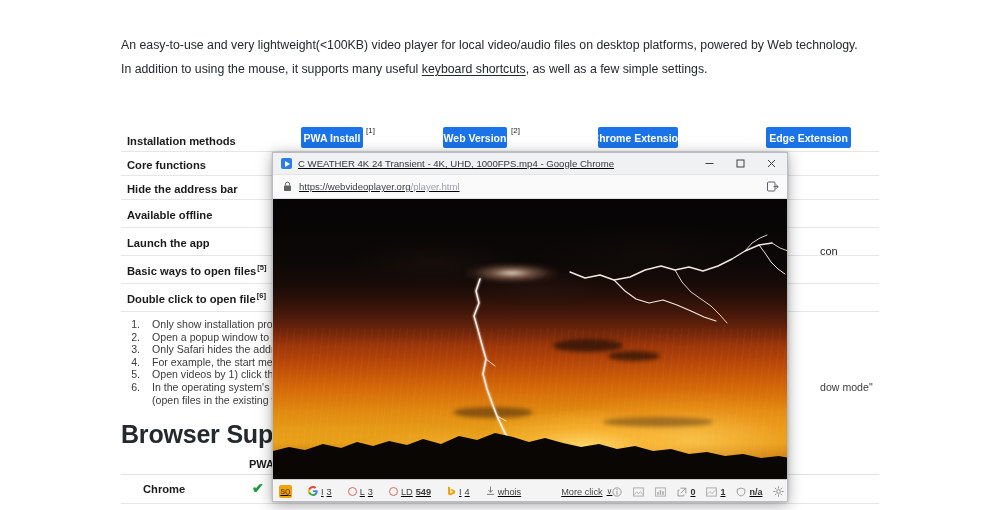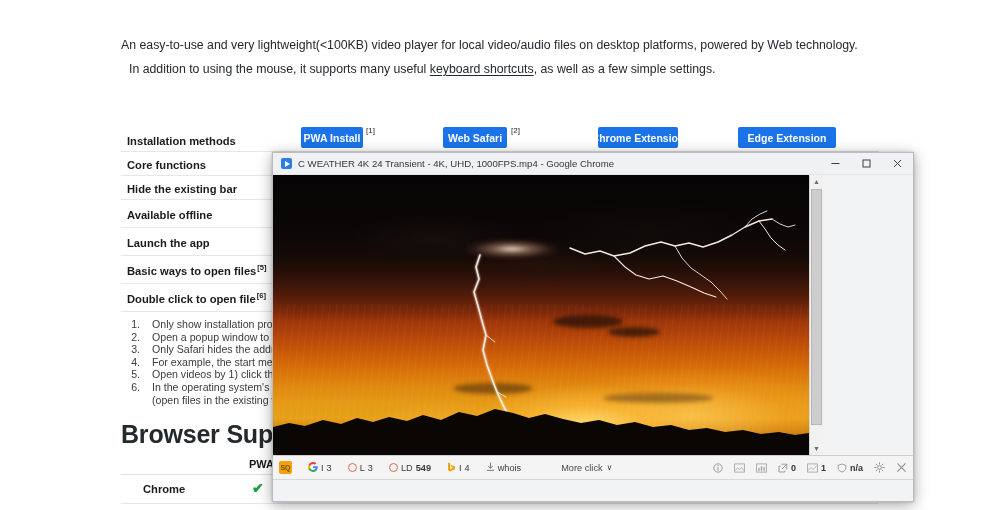--- a/index.html
+++ b/index.html
@@ -39,21 +39,20 @@
     font-size: 12.3px;
     color: #24292e;
     white-space: nowrap;
   }
   .doc-p2 {
     position: absolute;
     left: 121px; top: 62px;
     font-size: 12.3px;
     color: #24292e;
     white-space: nowrap;
-    margin-left: 8px;
   }
   .doc-p2 u {
     text-decoration: underline;
     text-underline-offset: 2px;
   }
   .doc-h2-getapp {
     position: absolute;
     left: 121px; top: 88px;
     font-size: 25px;
     font-weight: 600;
@@ -181,26 +180,27 @@
     left: 252px; top: 480px;
     font-size: 14px;
     color: #1f9d3d;
     font-weight: bold;
   }
 
   
   .chrome-win {
     position: absolute;
     left: 272px; top: 152px;
-    width: 642px; height: 350px;
+    width: 516px; height: 350px;
     background: #f1f3f4;
     border: 1px solid #b9bcc0;
     box-sizing: border-box;
     box-shadow: 0 3px 14px rgba(0,0,0,0.34), 0 0 3px rgba(0,0,0,0.18);
     overflow: hidden;
+    text-decoration: underline;
   }
   .titlebar {
     position: relative;
     height: 21px;
     background: #f0f1f2;
     border-bottom: 1px solid #e3e5e7;
     display: flex;
     align-items: center;
   }
   .tab-favicon {
@@ -451,21 +451,21 @@
     <div class="doc-h2-browser">Browser Support</div>
 
     <div class="feat-table">
       <div class="feat-row">
         <span class="label"><span>Installation methods</span><sup></sup></span>
       </div>
       <div class="feat-row">
         <span class="label"><span>Core functions</span><sup></sup></span>
       </div>
       <div class="feat-row">
-        <span class="label"><span>Hide the existing bar</span><sup></sup></span>
+        <span class="label"><span>Hide the address bar</span><sup></sup></span>
       </div>
       <div class="feat-row tall">
         <span class="label"><span>Available offline</span><sup></sup></span>
       </div>
       <div class="feat-row tall">
         <span class="label"><span>Launch the app</span><sup></sup></span>
       </div>
       <div class="feat-row tall">
         <span class="label"><span>Basic ways to open files</span><sup>[5]</sup></span>
       </div>
@@ -473,25 +473,25 @@
         <span class="label"><span>Double click to open file</span><sup>[6]</sup></span>
       </div>
     </div>
 
     <div style="position:absolute; left:820px; top:245px; font-size:11px; color:#24292e;">con</div>
     <div style="position:absolute; left:820px; top:381px; font-size:10.6px; color:#3b3b3b;">dow mode"</div>
 
     <div class="cta" style="left:301px; width:62px;">PWA Install</div>
     <div class="cta-note" style="left:366px;">[1]</div>
 
-    <div class="cta" style="left:443px; width:64px;">Web Safari</div>
+    <div class="cta" style="left:443px; width:64px;">Web Version</div>
     <div class="cta-note" style="left:511px;">[2]</div>
 
     <div class="cta" style="left:598px; width:80px;">Chrome Extension</div>
-    <div class="cta" style="left:738px; width:98px;">Edge Extension</div>
+    <div class="cta" style="left:766px; width:85px;">Edge Extension</div>
 
     <div class="notes">
       <span class="n"><span class="num">1.</span><span class="txt">Only show installation prompts on C</span></span>
       <span class="n"><span class="num">2.</span><span class="txt">Open a popup window to use.</span></span>
       <span class="n"><span class="num">3.</span><span class="txt">Only Safari hides the address bar.</span></span>
       <span class="n"><span class="num">4.</span><span class="txt">For example, the start menu on Wind</span></span>
       <span class="n"><span class="num">5.</span><span class="txt">Open videos by 1) click the folder ico</span></span>
       <span class="n"><span class="num">6.</span><span class="txt">In the operating system's file manage</span></span>
       <span class="cont">(open files in the existing window) is</span>
     </div>
@@ -521,20 +521,35 @@
         </div>
         <div class="wbtn">
           <svg width="11" height="11" viewBox="0 0 11 11">
               <line x1="2" y1="2" x2="9" y2="9" stroke="#3c4043" stroke-width="1"></line>
               <line x1="9" y1="2" x2="2" y2="9" stroke="#3c4043" stroke-width="1"></line>
             </svg>
         </div>
       </div>
     </div>
 
+    <div class="urlbar">
+      <span class="lock">
+        <svg width="9" height="11" viewBox="0 0 9 11">
+          <path d="M2.4 4.6V3.2a2.1 2.1 0 0 1 4.2 0v1.4" fill="none" stroke="#5f6368" stroke-width="1"></path>
+          <rect x="1" y="4.6" width="7" height="5.4" rx="0.8" fill="#5f6368"></rect>
+        </svg>
+      </span>
+      <span class="url-text"><span>https://</span><span>webvideoplayer.org</span><span class="dim">/player.html</span></span>
+      <span class="url-right">
+        <svg width="13" height="13" viewBox="0 0 13 13">
+          <rect x="1.5" y="2" width="7.5" height="9" rx="1" fill="none" stroke="#5f6368" stroke-width="1"></rect>
+          <path d="M8 6.6h4M10.4 5l1.7 1.6-1.7 1.7" fill="none" stroke="#5f6368" stroke-width="1" stroke-linecap="round" stroke-linejoin="round"></path>
+        </svg>
+      </span>
+    </div>
 
     <div class="video-wrap">
       <div class="video">
         <div class="sky"></div>
         <div class="cloudmass"></div>
         <div class="glow-core"></div>
         <div class="rainstreaks"></div>
 
         <div class="dcloud" style="left:280px; top:140px; width:70px; height:13px;"></div>
         <div class="dcloud" style="left:335px; top:152px; width:52px; height:10px;"></div>

